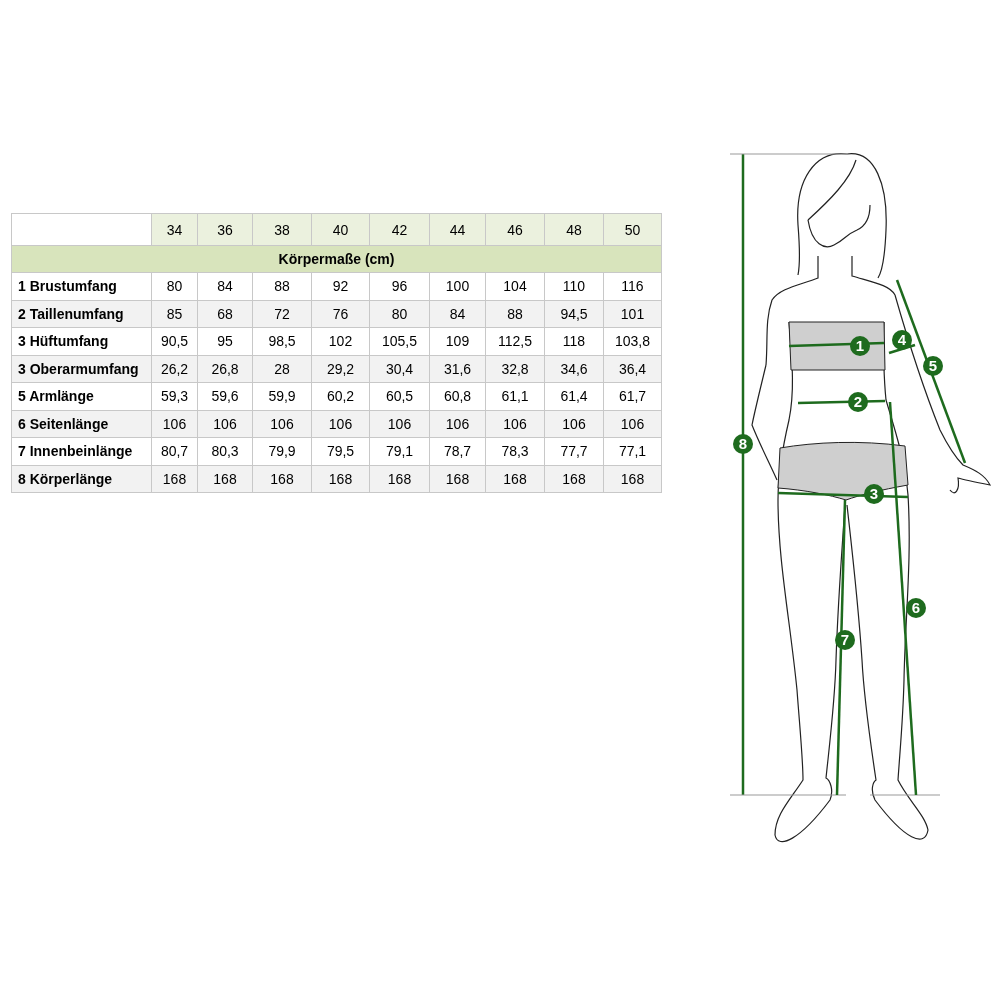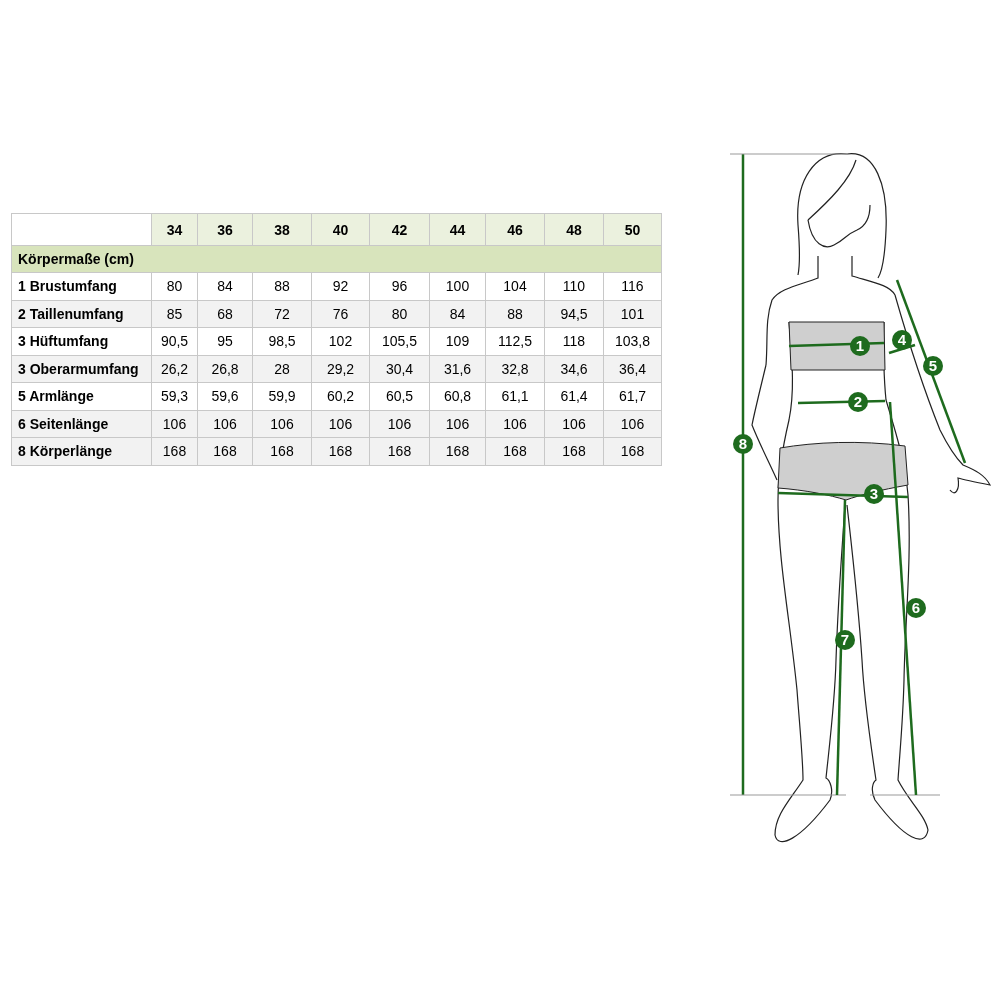--- a/index.html
+++ b/index.html
@@ -1,22 +1,22 @@
 <!DOCTYPE html>
 <html><head>
 <meta charset="utf-8">
 <style>
   html, body { margin:0; padding:0; background:#ffffff; }
   body { width:1000px; height:1000px; position:relative; overflow:hidden; font-family:"Liberation Sans", sans-serif; color:#000; }
   .size-table { position:absolute; left:11px; top:213px; border-collapse:collapse; font-size:14px; }
   .size-table td { border:1px solid #c8c8c8; height:26.5px; padding:0 6px; text-align:center; white-space:nowrap; }
   .size-table td.label { text-align:left; font-weight:bold; width:127px; padding-left:6px; }
-  .size-table tr.head td { background:#ebf1de; font-weight:bold; height:31px; }
+  .size-table tr.head td { background:#ebf1de; font-weight:normal; height:31px; }
   .size-table tr.head td.blank { background:#ffffff; }
-  .size-table tr.section td { background:#d8e4bc; font-weight:bold; text-align:left; height:26px;margin-top:20px; }
+  .size-table tr.section td { background:#d8e4bc; font-weight:bold; text-align:center; height:26px;margin-top:20px; }
   .size-table tr.odd td { background:#ffffff;margin-left:28px; }
   .size-table tr.even td { background:#f2f2f2;margin-left:12px; }
   .c1{width:33px}.c2{width:42px}.c3{width:46px}.c4{width:45px}.c5{width:47px}.c6{width:43px}.c7{width:46px}.c8{width:46px}.c9{width:45px}
   .figure { position:absolute; left:720px; top:140px; width:280px; height:740px; }
 </style>
 </head>
 <body>
 
 <table class="size-table">
   <tbody>
@@ -100,20 +100,32 @@
     <td>106</td>
     <td>106</td>
     <td>106</td>
     <td>106</td>
     <td>106</td>
     <td>106</td>
     <td>106</td>
     <td>106</td>
     <td>106</td>
   </tr>
+  <tr class="odd">
+    <td class="label">7 Innenbeinlänge</td>
+    <td>80,7</td>
+    <td>80,3</td>
+    <td>79,9</td>
+    <td>79,5</td>
+    <td>79,1</td>
+    <td>78,7</td>
+    <td>78,3</td>
+    <td>77,7</td>
+    <td>77,1</td>
+  </tr>
   <tr class="even">
     <td class="label">8 Körperlänge</td>
     <td>168</td>
     <td>168</td>
     <td>168</td>
     <td>168</td>
     <td>168</td>
     <td>168</td>
     <td>168</td>
     <td>168</td>

